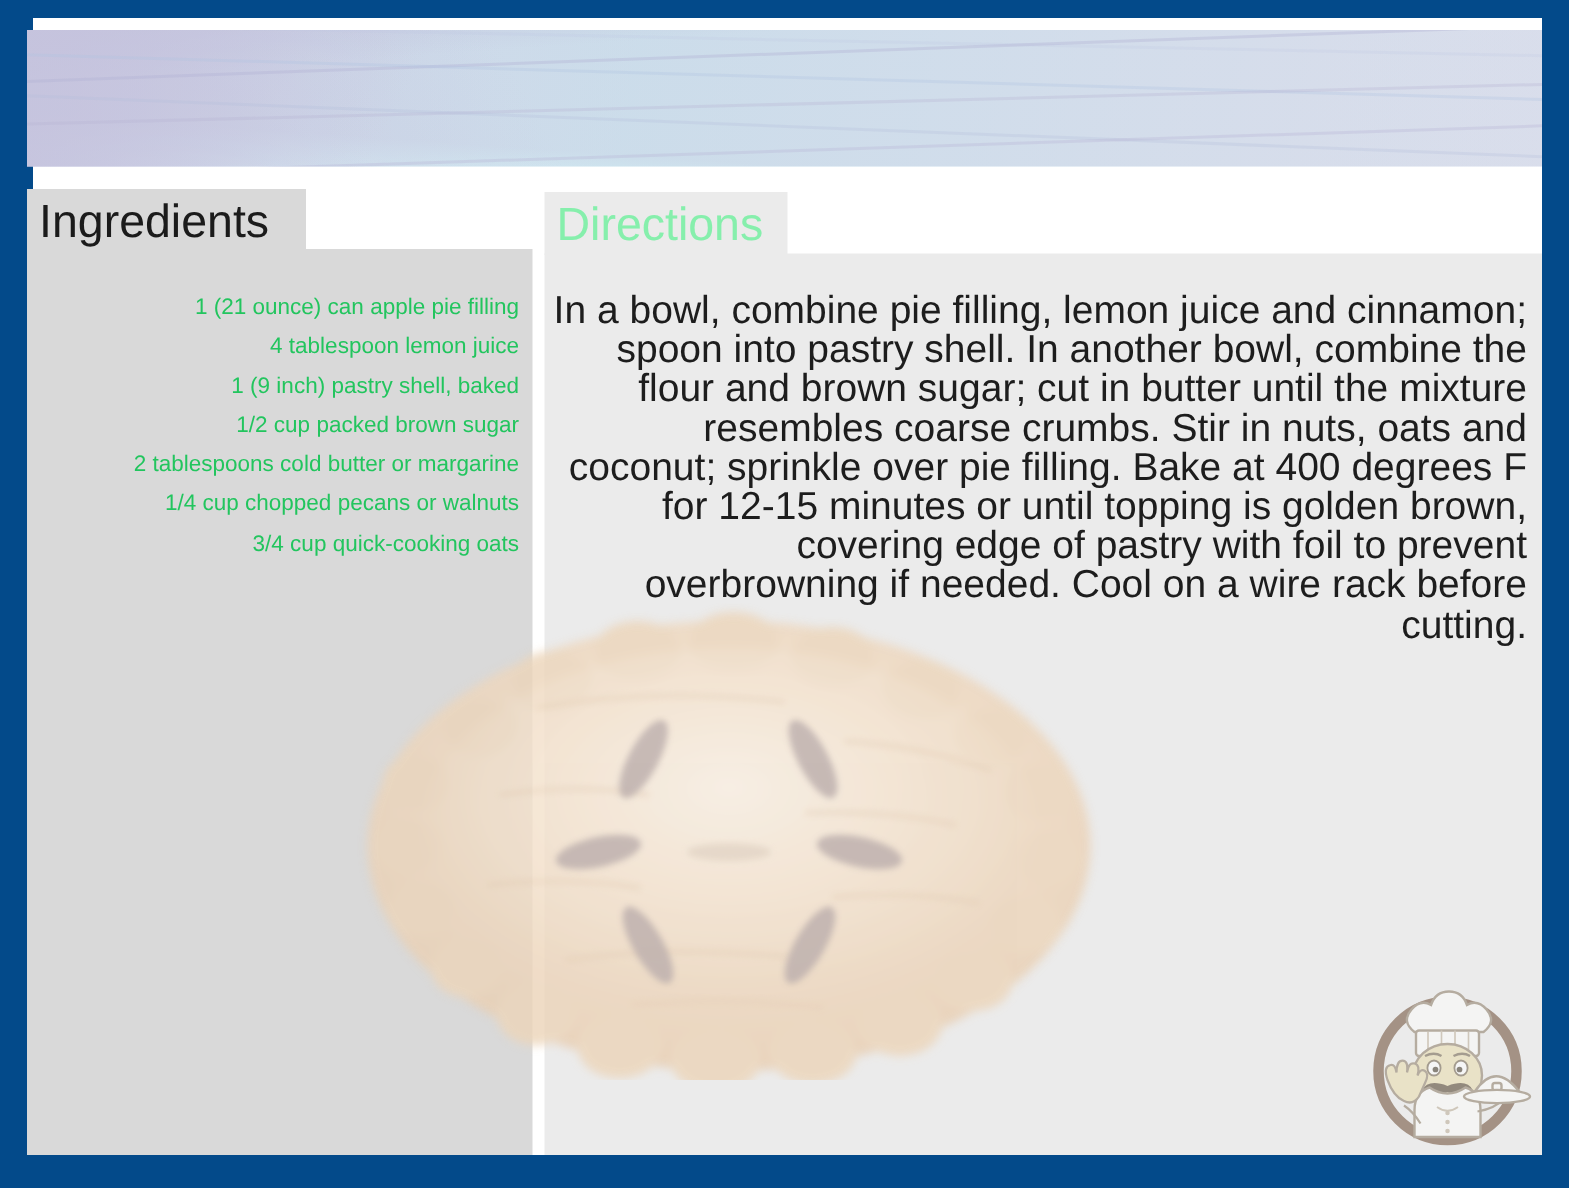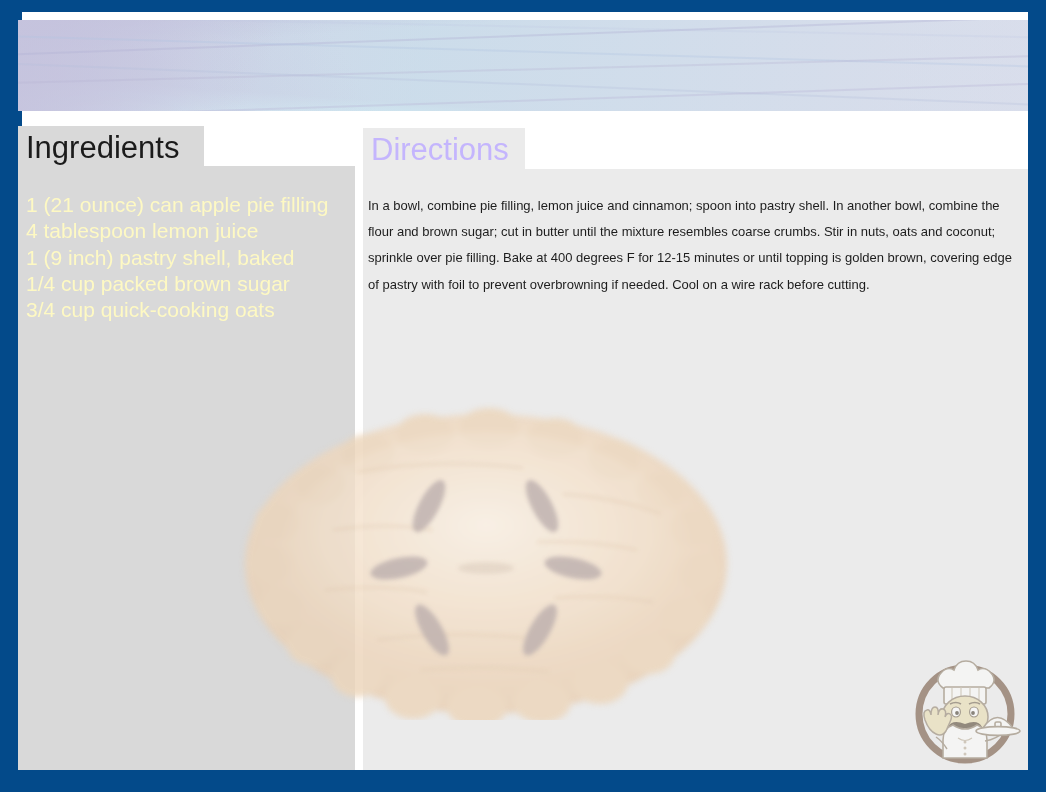--- a/index.html
+++ b/index.html
@@ -14,20 +14,21 @@
     overflow: hidden;
   }
 
   
   #recipe-card {
     position: relative;
     width: 1046px;
     height: 792px;
     background: #034a8a;
     box-sizing: border-box;
+    text-align: right;
   }
   #card-inner {
     position: absolute;
     left: 22px;
     top: 12px;
     width: 1006px;
     height: 758px;
     background: #ffffff;
   }
 
@@ -95,60 +96,60 @@
     top: 166px;
     width: 337px;
     height: 604px;
     background: #d9d9d9;
   }
   #ingredients-list {
     position: absolute;
     left: 26px;
     top: 192px;
     width: 320px;
-    font-size: 21px;
+    font-size: 15px;
     line-height: 26.3px;
-    color: #fef9c3;
+    color: #22c55e;
   }
   #ingredients-list .ing-item {
     white-space: normal;
   }
 
   
   #directions-header-band {
     position: absolute;
     left: 363px;
     top: 128px;
     width: 162px;
     height: 42px;
     background: #ebebeb;
   }
   #directions-heading {
     position: absolute;
     left: 371px;
     top: 131px;
     font-size: 31px;
-    color: #c4b5fd;
+    color: #86efac;
     line-height: 38px;
     white-space: nowrap;
   }
   #directions-panel {
     position: absolute;
     left: 363px;
     top: 169px;
     width: 665px;
     height: 601px;
     background: #ebebeb;
   }
   #directions-text {
     position: absolute;
     left: 368px;
     top: 193px;
     width: 650px;
-    font-size: 13px;
+    font-size: 26px;
     line-height: 26.2px;
     color: #1d1d1d;
   }
 
   
   #pie-illustration {
     position: absolute;
     left: 237px;
     top: 402px;
     width: 498px;
@@ -183,21 +184,23 @@
   </div>
   <div id="recipe-title">All-Star Apple Pie</div>
 
   <div id="ingredients-header-band"></div>
   <div id="ingredients-heading">Ingredients</div>
   <div id="ingredients-panel"></div>
   <div id="ingredients-list">
       <div class="ing-item">1 (21 ounce) can apple pie filling</div>
       <div class="ing-item">4 tablespoon lemon juice</div>
       <div class="ing-item">1 (9 inch) pastry shell, baked</div>
-      <div class="ing-item">1/4 cup packed brown sugar</div>
+      <div class="ing-item">1/2 cup packed brown sugar</div>
+      <div class="ing-item">2 tablespoons cold butter or margarine</div>
+      <div class="ing-item">1/4 cup chopped pecans or walnuts</div>
       <div class="ing-item">3/4 cup quick-cooking oats</div>
     </div>
 
   <div id="directions-header-band"></div>
   <div id="directions-heading">Directions</div>
   <div id="directions-panel"></div>
   <div id="directions-text">In a bowl, combine pie filling, lemon juice and cinnamon; spoon into pastry shell.  In another bowl, combine the flour and brown sugar; cut in butter until the mixture resembles coarse crumbs.  Stir in nuts, oats and coconut; sprinkle over pie filling.  Bake at 400 degrees F for 12-15 minutes or until topping is golden brown, covering edge of pastry with foil to prevent overbrowning if needed.  Cool on a wire rack before cutting.</div>
 
   <svg id="pie-illustration" viewBox="0 0 498 318" xmlns="http://www.w3.org/2000/svg">
     <defs>

